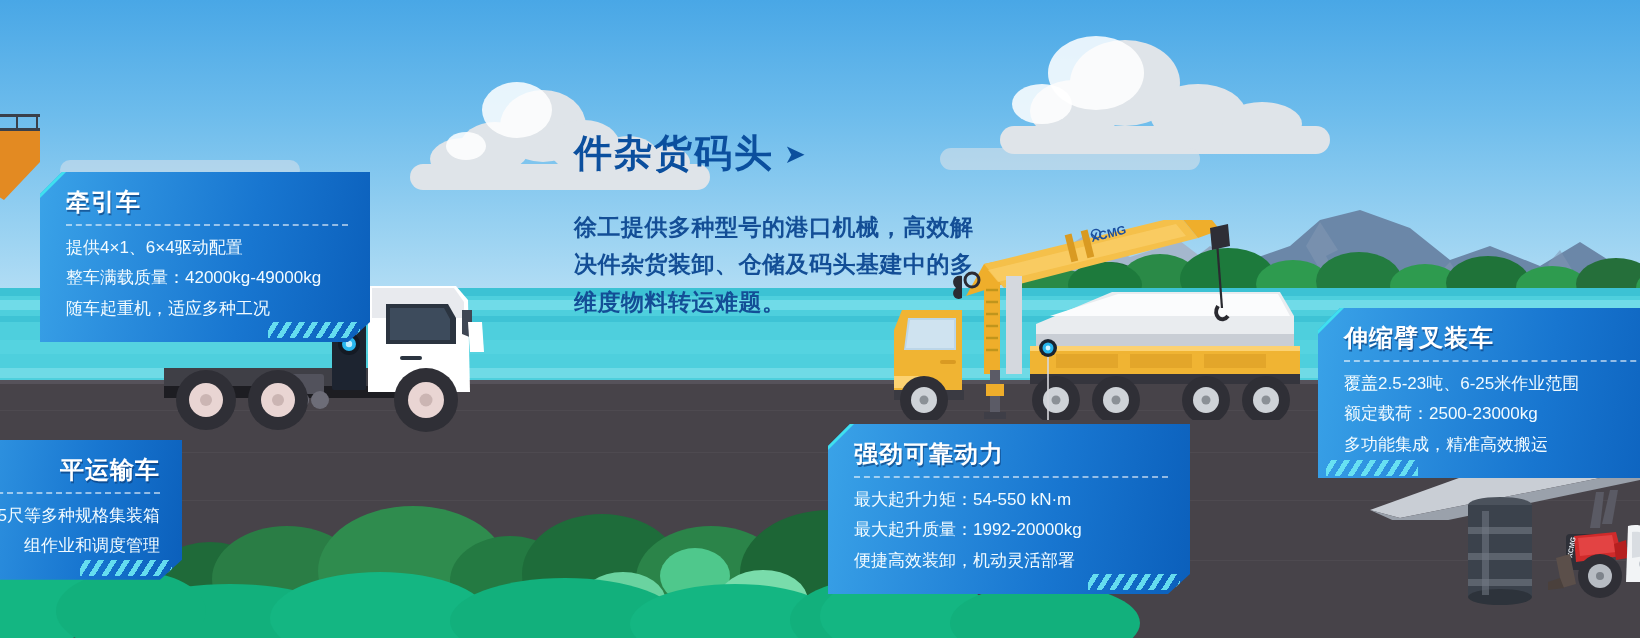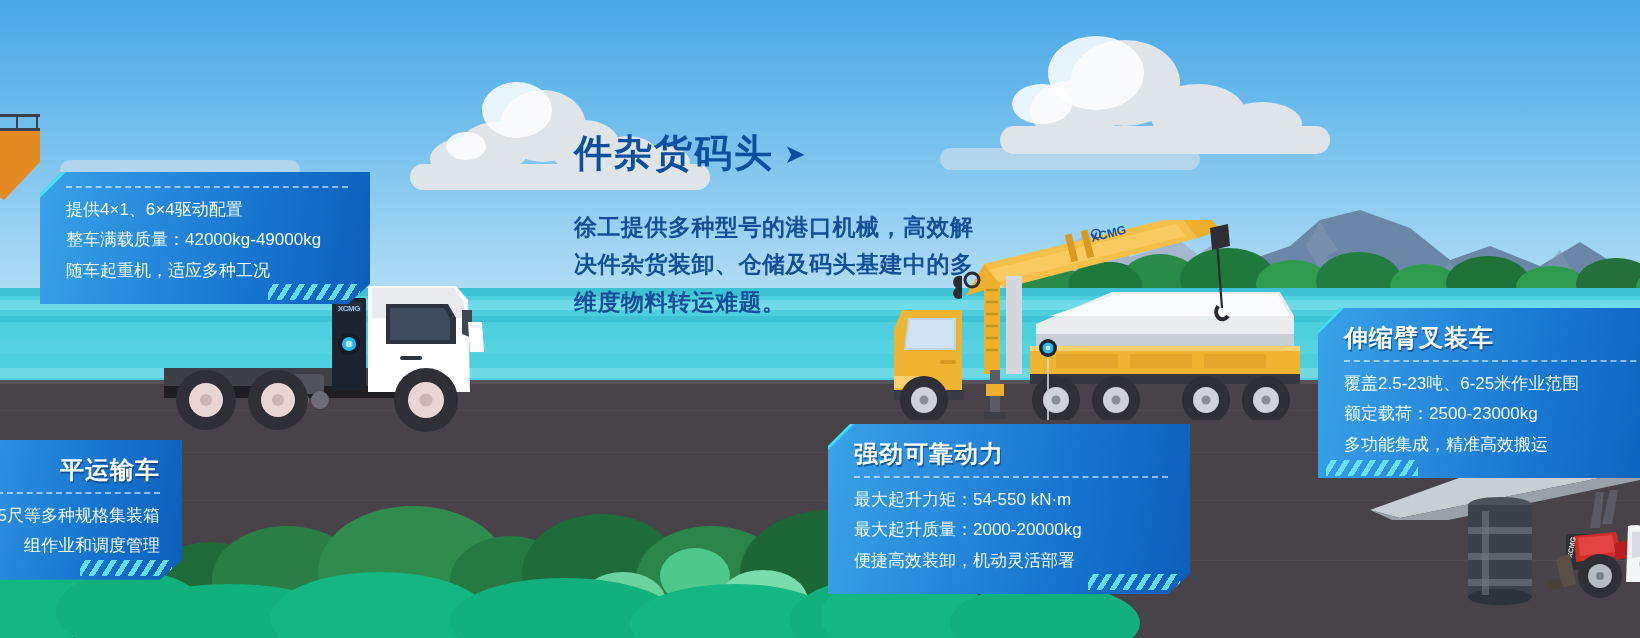--- a/index.html
+++ b/index.html
@@ -345,20 +345,21 @@
   <div id="headline">
     <div class="ht">
       <span>件杂货码头</span>
       <span class="chev">➤</span>
     </div>
     <p class="hd">徐工提供多种型号的港口机械，高效解决件杂货装卸、仓储及码头基建中的多维度物料转运难题。</p>
   </div>
 
   <div class="card" style="left:40px;top:172px;width:330px;">
     <div class="card-corner"></div>
+    <h3>牵引车</h3>
     <div class="divider"></div>
     <p>提供4×1、6×4驱动配置</p>
     <p>整车满载质量：42000kg-49000kg</p>
     <p>随车起重机，适应多种工况</p>
     <div class="card-stripes"></div>
   </div>
 
   <div class="card" style="left:-68px;top:440px;width:250px;">
 
     <h3 style="text-align:right;">平运输车</h3>
@@ -366,21 +367,21 @@
     <p style="text-align:right;">5尺等多种规格集装箱</p>
     <p style="text-align:right;">组作业和调度管理</p>
     <div class="card-stripes"></div>
   </div>
 
   <div class="card" style="left:828px;top:424px;width:362px;">
     <div class="card-corner"></div>
     <h3>强劲可靠动力</h3>
     <div class="divider"></div>
     <p>最大起升力矩：54-550 kN·m</p>
-    <p>最大起升质量：2000-20000kg</p>
+    <p>最大起升质量：1992-20000kg</p>
     <p>便捷高效装卸，机动灵活部署</p>
     <div class="card-stripes"></div>
   </div>
 
   <div class="card" style="left:1318px;top:308px;width:360px;">
     <div class="card-corner"></div>
     <h3>伸缩臂叉装车</h3>
     <div class="divider"></div>
     <p>覆盖2.5-23吨、6-25米作业范围</p>
     <p>额定载荷：2500-23000kg</p>

